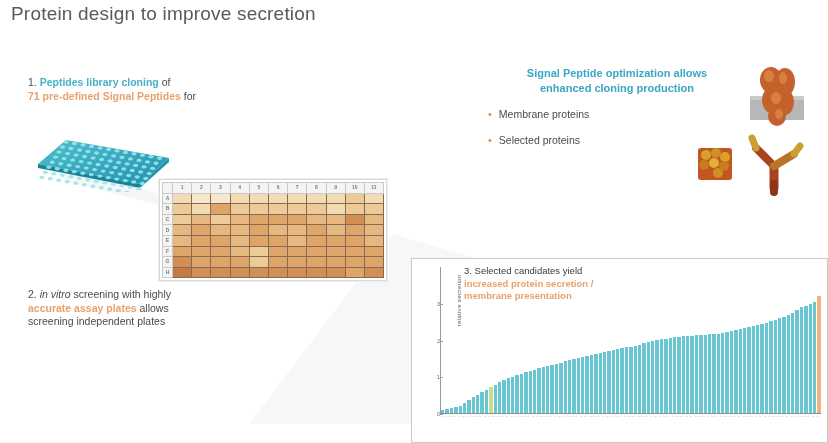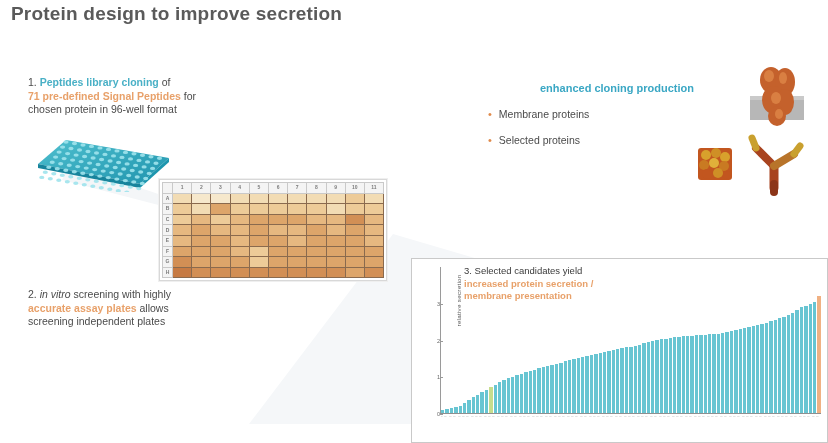--- a/index.html
+++ b/index.html
@@ -6,21 +6,21 @@
   body{
     width:828px;height:443px;background:#ffffff;
     font-family:"Liberation Sans", sans-serif;
     color:#3a3a3a;overflow:hidden;position:relative;
   }
   .slide{position:absolute;inset:0;background:#fff;}
 
   
   #slide-title{
     position:absolute;left:11px;top:3px;
-    font-size:19px;font-weight:700;color:#5a5a5a;letter-spacing:.2px;
+    font-size:19px;font-weight:400;color:#5a5a5a;letter-spacing:.2px;
     white-space:nowrap;
   }
 
   
   .blk{position:absolute;font-size:10.5px;line-height:13.5px;color:#4b4b4b;}
   .teal{color:#49b0c6;font-weight:600;}
   .orange{color:#e8a16a;font-weight:600;}
   .ital{font-style:italic;}
 
   
@@ -102,21 +102,20 @@
   <svg class="funnel" style="left:245px;top:228px;width:250px;height:200px;">
     <polygon points="148,6 250,36 250,196 4,196" fill="#f5f7f9"></polygon>
   </svg>
 
   <div class="blk" id="step1" style="left:28px;top:76px;width:245px;">
     <span>1.</span>
     <span class="teal">Peptides library cloning</span>
     <span>of</span><br>
     <span class="orange">71 pre-defined Signal Peptides</span>
     <span>for</span><br>
-    <span>chosen protein in 96-well format</span>
   </div>
 
   <div id="microplate">
     <svg width="136" height="56" viewBox="0 0 136 56">
       <defs>
         <linearGradient id="plateGrad" x1="0" y1="0" x2="1" y2="1">
           <stop offset="0%" stop-color="#4fc0cf"></stop>
           <stop offset="100%" stop-color="#1f93ad"></stop>
         </linearGradient>
       </defs>
@@ -368,21 +367,21 @@
     <span>2.</span>
     <span class="ital">in vitro</span>
     <span>screening with highly</span><br>
     <span class="orange">accurate assay plates</span>
     <span>allows</span><br>
     <span>screening independent plates</span>
   </div>
 
   <div id="right-panel">
     <div id="right-heading">
-      <br>
+      <span>Signal Peptide optimization allows</span><br>
       <span>enhanced cloning production</span>
     </div>
     <div class="bullets">
       <div class="bullet-row">
         <span class="bullet-dot">•</span>
         <span class="bullet-lbl">Membrane proteins</span>
       </div>
       <div class="bullet-row">
         <span class="bullet-dot">•</span>
         <span class="bullet-lbl">Selected proteins</span>

